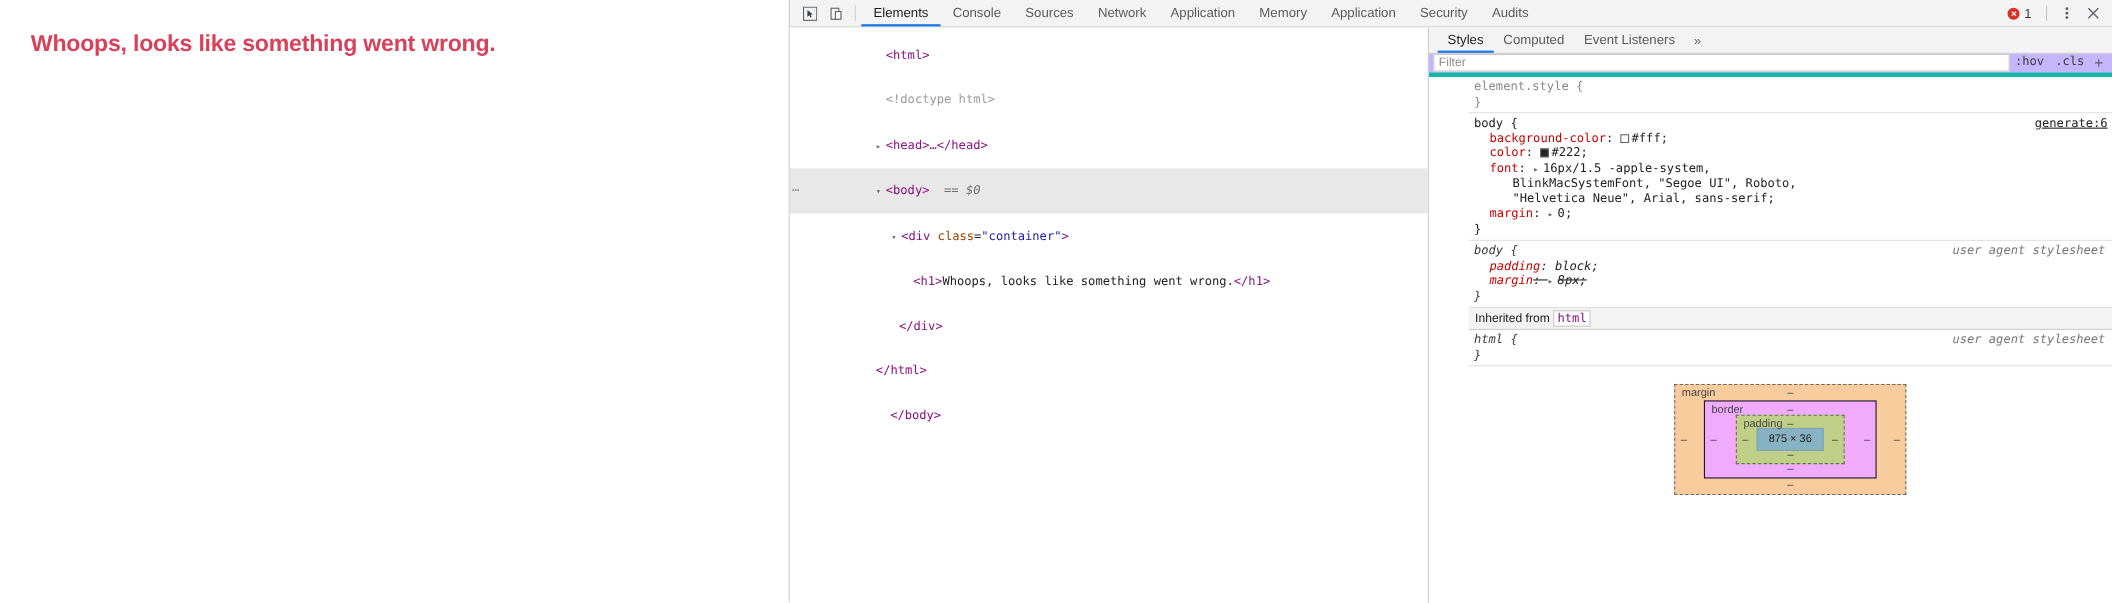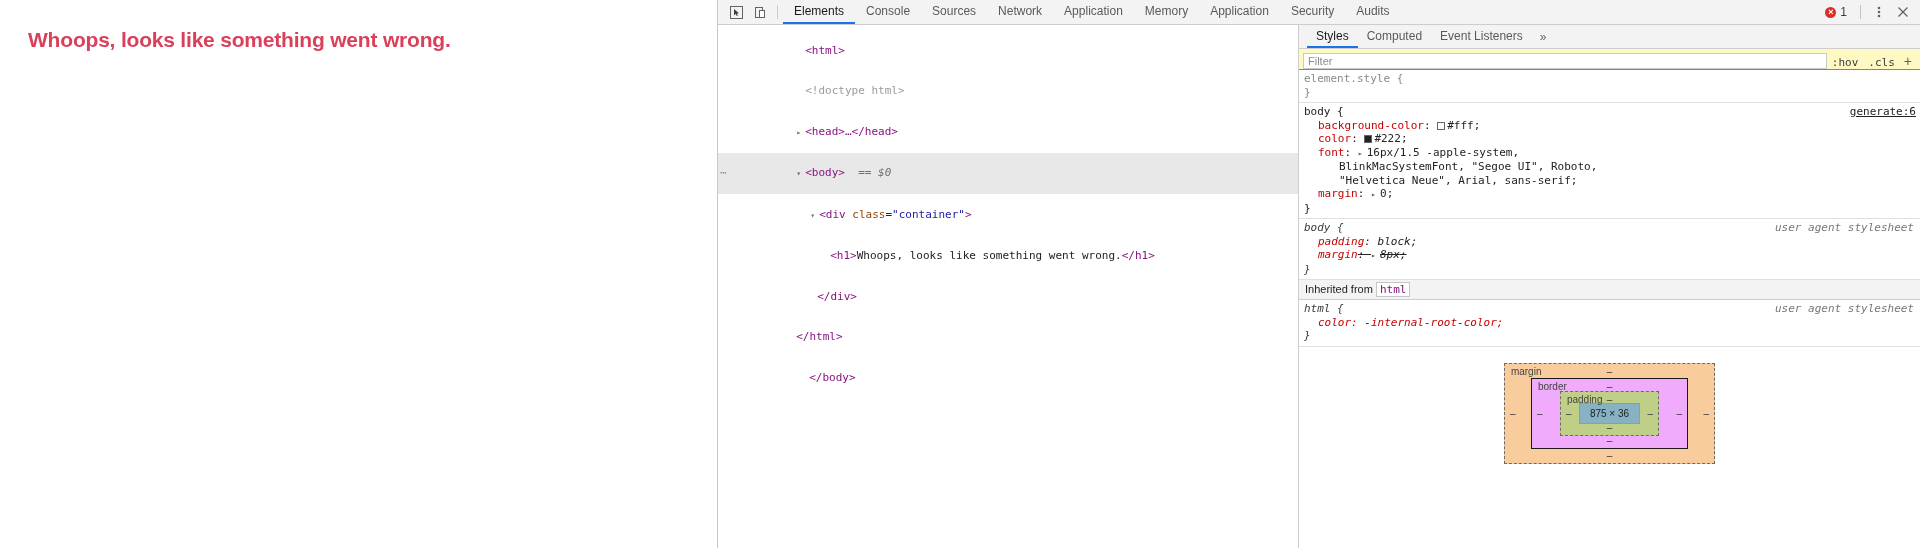--- a/index.html
+++ b/index.html
@@ -98,36 +98,36 @@
   }
   .st-tab {
     padding:0 9px; display:flex; align-items:center; font-size:12px;
     color:#5a5a5a; cursor:pointer; border-bottom:2px solid transparent;
     white-space:nowrap;
   }
   .st-tab.active { color:#1a1a1a; border-bottom-color:#1a73e8; }
   .st-more { padding:0 8px; display:flex; align-items:center; color:#5f6368; cursor:pointer; }
 
   .filter-row {
-    height:21px; min-height:21px; display:flex; align-items:flex-end;
-    border-bottom:1px solid #14b8a6; background:#fef9c3; padding:0 4px;
+    height:21px; min-height:21px; display:flex; align-items:flex-start;
+    border-bottom:4px solid #14b8a6; background:#c4b5fd; padding:0 4px;
   }
   .filter-input {
     flex:1; border:1px solid #c9c9c9; height:16px; font-size:11px;
     padding:0 4px; color:#222; outline:none; background:#fff;
     font-family:"Liberation Sans", sans-serif; min-width:0;
   }
   .filter-input::placeholder { color:#8c8c8c; }
   .filter-act {
     font-family:"DejaVu Sans Mono", monospace; font-size:11px;
     color:#3c3c3c; padding:0 5px; cursor:pointer; white-space:nowrap;
   }
   .plus-btn { padding:0 4px; color:#5f6368; cursor:pointer; font-size:14px; }
 
-  .styles-content { flex:1; overflow:hidden; }
+  .styles-content { flex:1; overflow:hidden;margin-left:36px; }
   .rule {
     font-family:"DejaVu Sans Mono", monospace; font-size:11px;
     line-height:13.5px; padding:2px 0 3px 5px; position:relative;
     border-bottom:1px solid #e0e0e0; color:#222;
   }
   .rule.gray-sel .selector { color:#8a8a8a; }
   .rule.ua { }
   .selector { color:#222; }
   .selector.ital { font-style:italic; color:#3c3c3c; }
   .prop { color:#c80000; padding-left:14px; display:inline-block; }
@@ -355,23 +355,20 @@
           </div>
 
           <div class="inherited-bar">
             <span>Inherited from</span>
             <span class="chip">html</span>
           </div>
 
           <div class="rule ua">
             <span class="origin">user agent stylesheet</span>
             <div class="selector ital">html {</div>
-            <div class="struck-line" style="font-style:italic;">
-              <span class="prop">color: -internal-root-color;</span>
-            </div>
             <div class="selector ital">}</div>
           </div>
 
           <div class="boxmodel-wrap">
             <div class="bm-margin">
               <span class="bm-label">margin</span>
               <span class="bm-t">–</span>
               <span class="bm-b">–</span>
               <span class="bm-l">–</span>
               <span class="bm-r">–</span>

